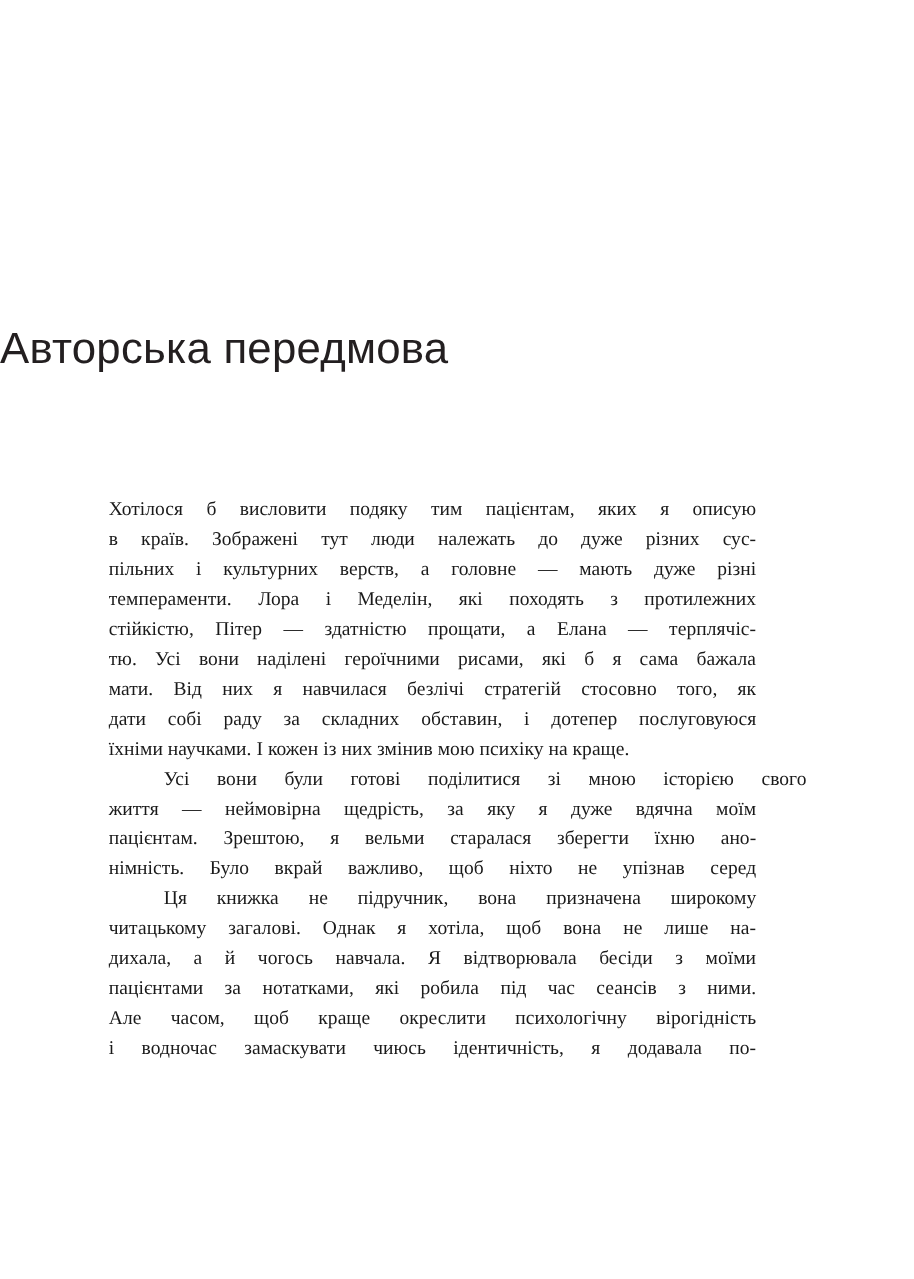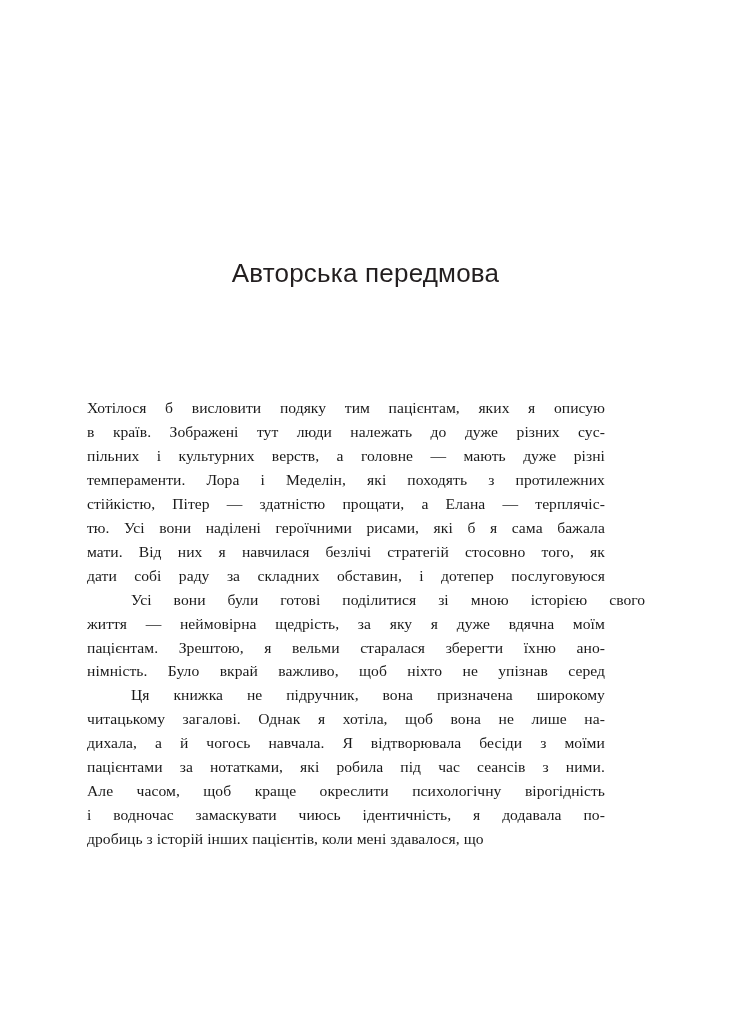--- a/index.html
+++ b/index.html
@@ -21,23 +21,22 @@
     background: #ffffff;
     box-sizing: border-box;
   }
 
   
   .chapter-title {
     position: absolute;
     left: 0;
     top: 236px;
     width: 731px;
-    text-align: center;
     font-family: "Liberation Sans", "DejaVu Sans", sans-serif;
-    font-size: 26px;
+    font-size: 35px;
     font-weight: 400;
     line-height: 40px;
     letter-spacing: 0.2px;
     color: #231f20;
     white-space: nowrap;
   }
 
   
   .body-block {
     position: absolute;
@@ -177,20 +176,21 @@
           <span>дати</span>
           <span>собі</span>
           <span>раду</span>
           <span>за</span>
           <span>складних</span>
           <span>обставин,</span>
           <span>і</span>
           <span>дотепер</span>
           <span>послуговуюся</span>
         </span>
+        <span class="line last">їхніми научками. І кожен із них змінив мою психіку на краще.</span>
       </p>
       <p class="para">
         <span class="line j indent">
           <span>Усі</span>
           <span>вони</span>
           <span>були</span>
           <span>готові</span>
           <span>поділитися</span>
           <span>зі</span>
           <span>мною</span>
@@ -289,17 +289,16 @@
         <span class="line j">
           <span>і</span>
           <span>водночас</span>
           <span>замаскувати</span>
           <span>чиюсь</span>
           <span>ідентичність,</span>
           <span>я</span>
           <span>додавала</span>
           <span>по-</span>
         </span>
-        <span class="line last">дробиць з історій інших пацієнтів, коли мені здавалося, що</span>
       </p>
     </div>
 
 </div>
 
 </body></html>

